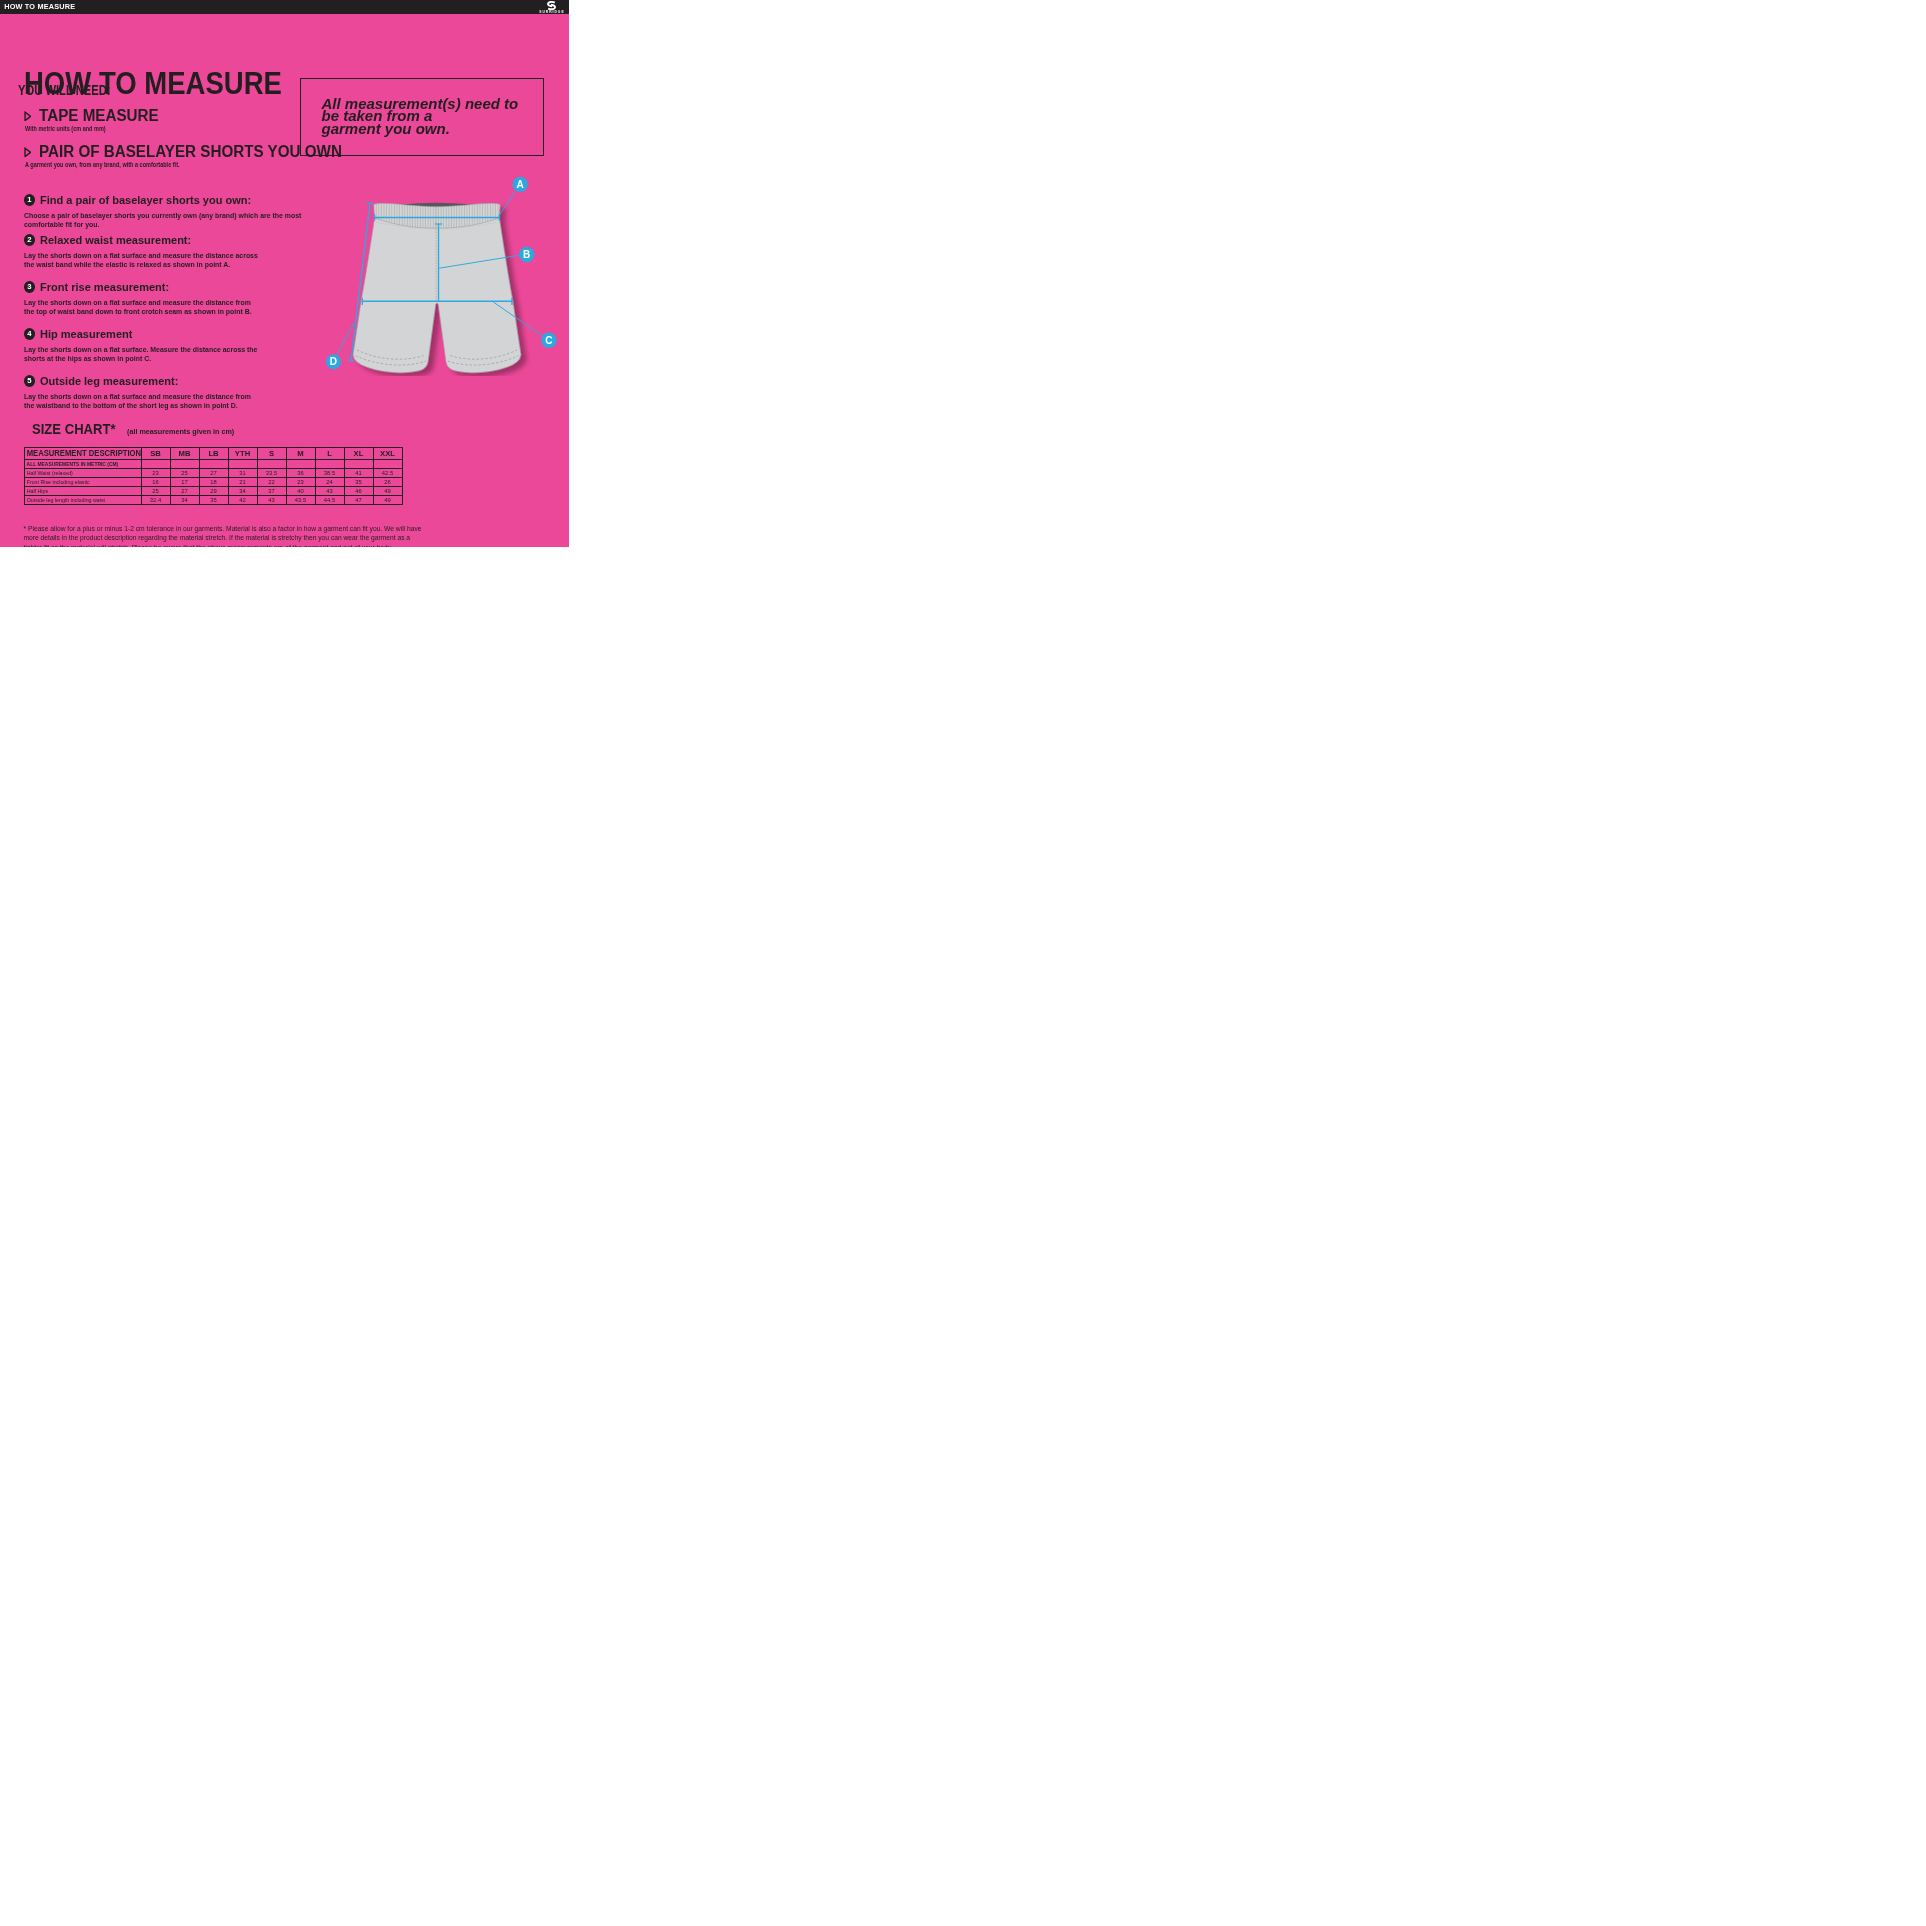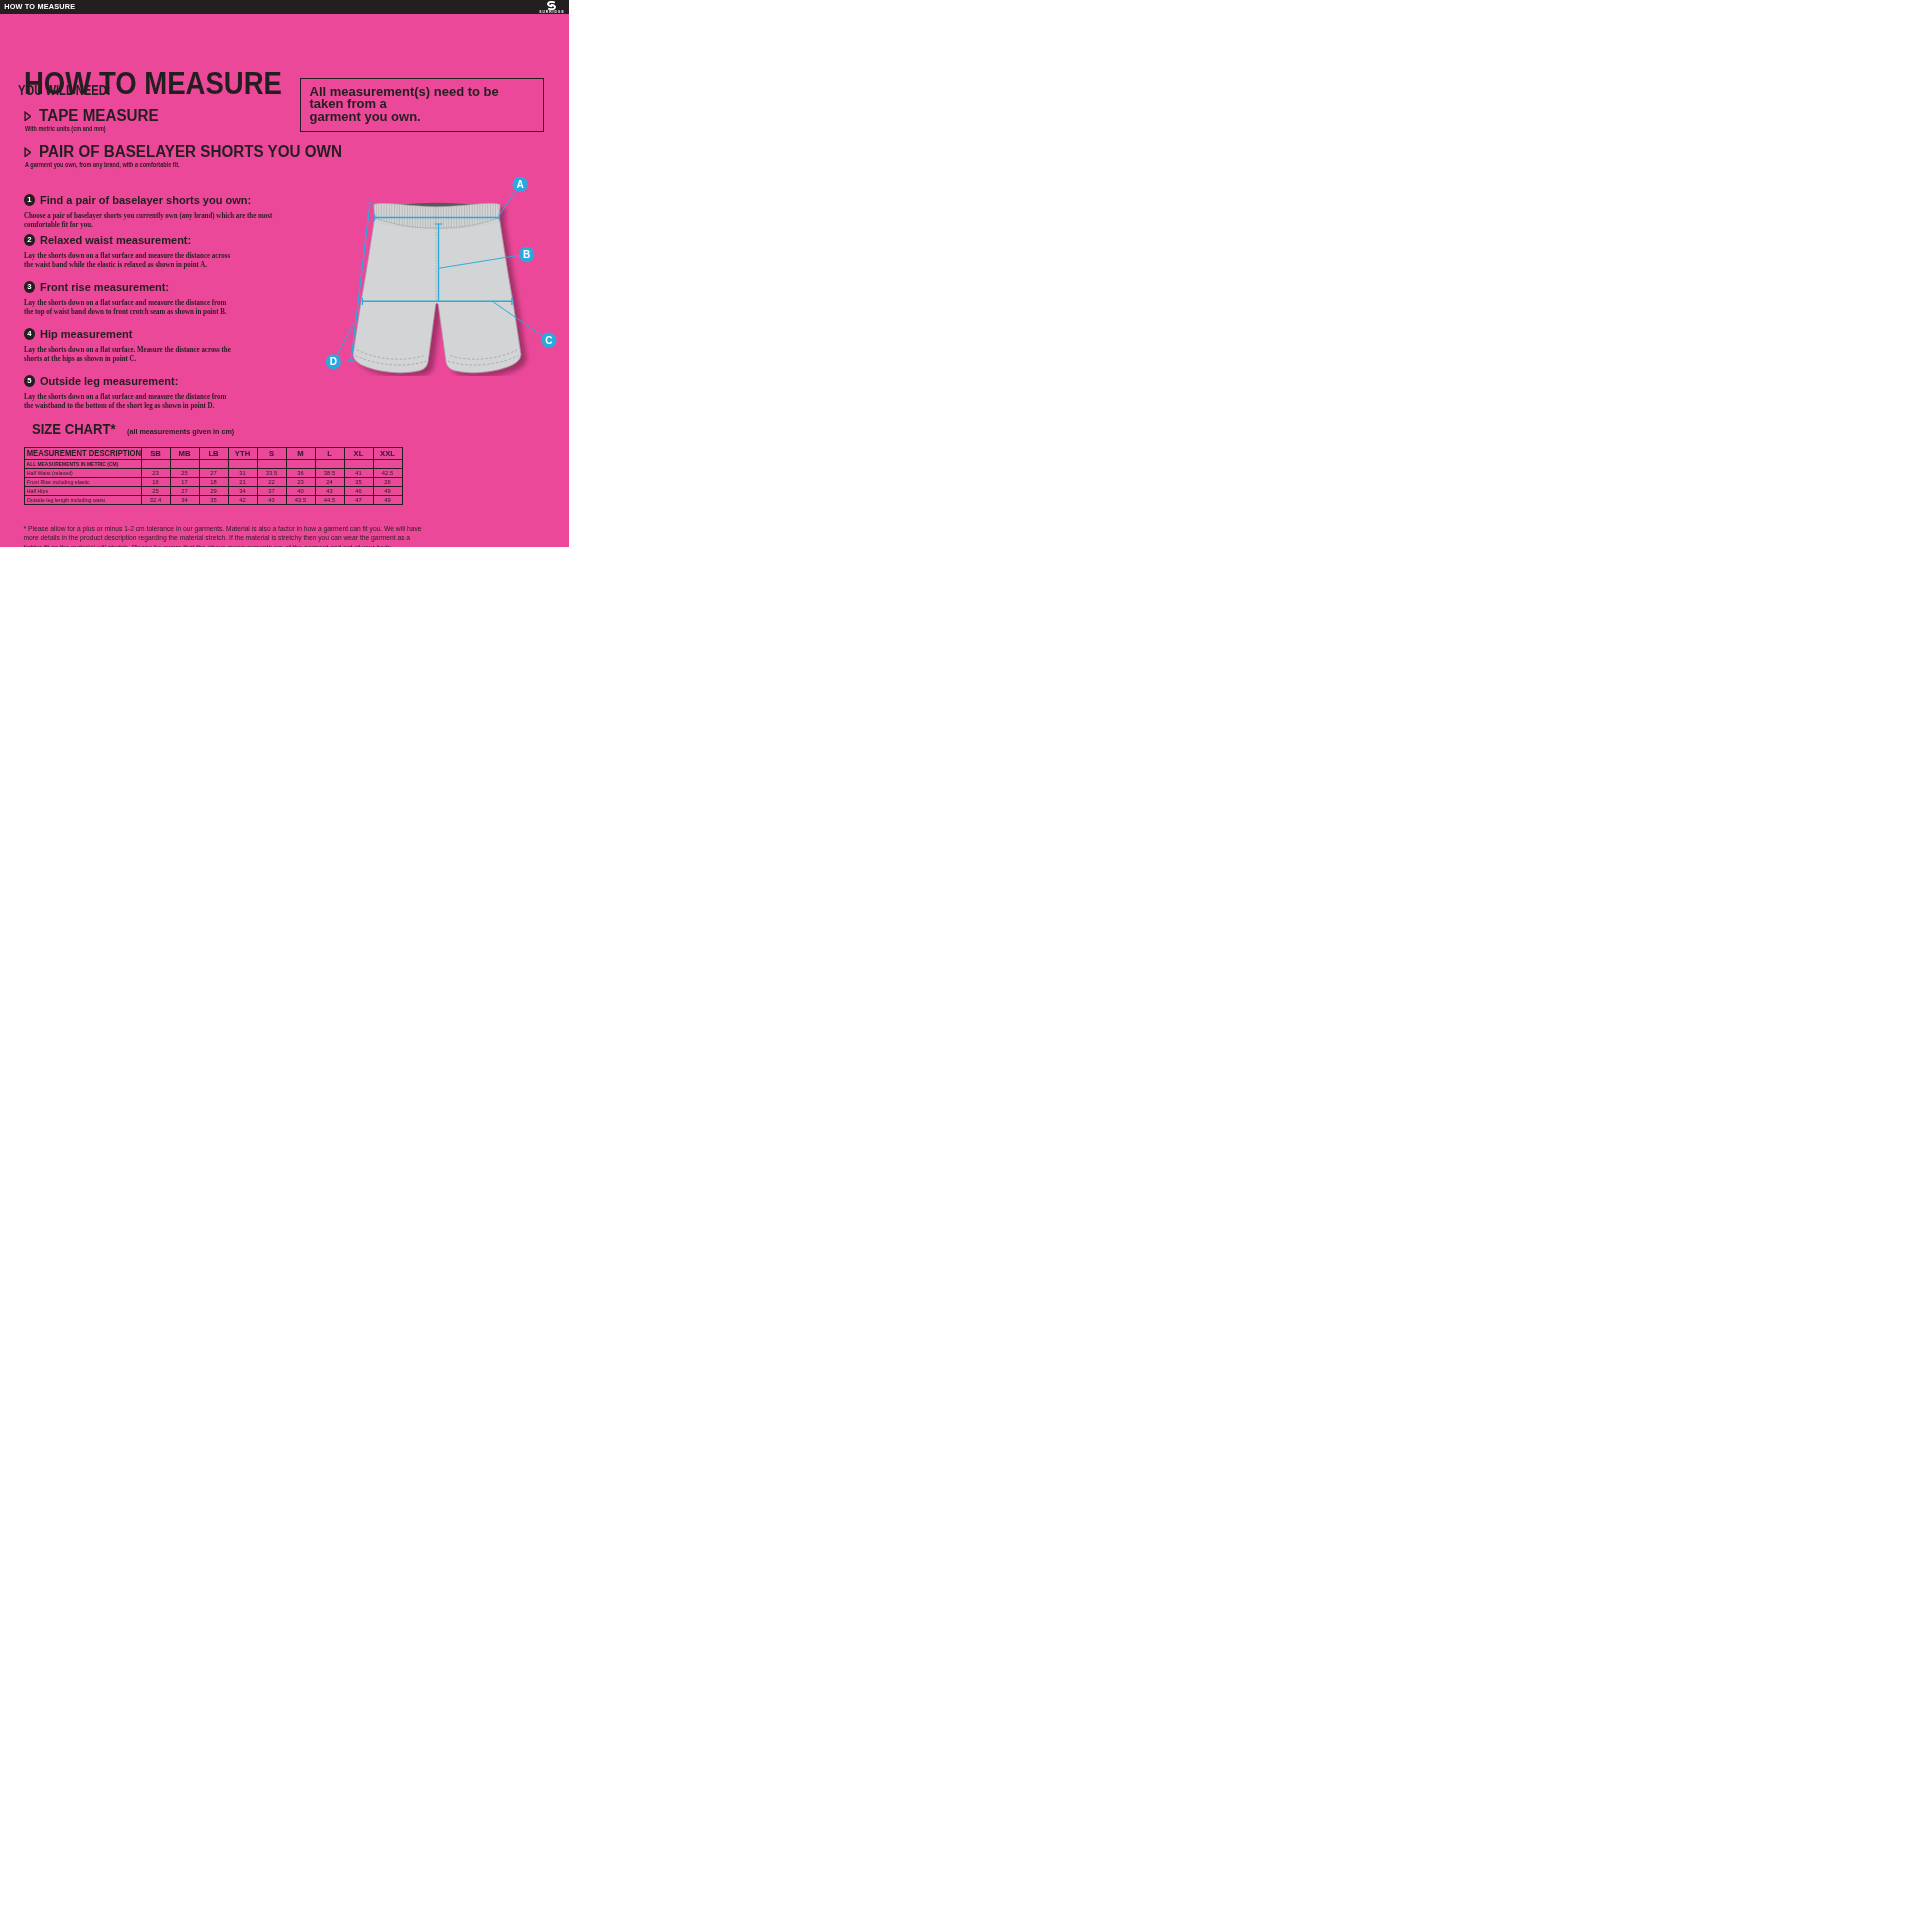--- a/index.html
+++ b/index.html
@@ -17,41 +17,41 @@
 
   
   .h1{position:absolute;left:23.5px;top:46px;font-size:32px;font-weight:bold;line-height:1;}
   .h1 .cond{transform:scaleX(0.86);}
   .ywn{position:absolute;left:18px;top:82px;font-size:14px;font-weight:bold;}
   .ywn .cond{transform:scaleX(0.8);}
 
   
   .notice{position:absolute;left:300px;top:78px;width:244px;box-sizing:border-box;
           border:1.9px solid #231F20;padding:7px 8.5px 7.7px 8.5px;}
-  .notice p{margin:0;font-size:13px;font-weight:bold;line-height:12.3px;white-space:pre-line;}
+  .notice p{margin:12px;font-size:15px;font-weight:bold;line-height:12.3px;white-space:pre-line;font-style:italic;}
 
   
   .need-item{position:absolute;left:23.5px;}
   .need-head{display:flex;align-items:center;}
   .need-head svg{margin-right:7.7px;}
   .need-label{font-size:16px;font-weight:bold;}
   .need-label .cond{transform:scaleX(0.95);}
   .need-sub{position:absolute;left:23.5px;font-size:6.5px;font-weight:bold;}
   .need-sub .cond{transform:scaleX(0.85);}
   .sub1{top:125px;left:25.4px;}
   .sub2{top:161px;left:25.4px;}
 
   
   .step{position:absolute;left:23.5px;}
   .step-head{display:flex;align-items:center;}
   .step-num{flex:0 0 auto;width:11.6px;height:12px;border-radius:50%;background:#231F20;color:#fff;
             font-size:7.7px;font-weight:bold;display:flex;align-items:center;justify-content:center;margin-right:4.6px;}
   .step-title{font-size:11.6px;font-weight:bold;text-align:right;}
   .step-title .cond{transform:scaleX(0.95);}
-  .step-body{margin:5.4px 0 0 0;font-size:7.3px;font-weight:bold;line-height:9px;white-space:pre-line;font-family:Liberation Serif, serif;}
+  .step-body{margin:5.4px 0 0 0;font-size:7.3px;font-weight:bold;line-height:9px;white-space:pre-line;}
   .step-body .cond{transform:scaleX(0.95);white-space:pre-line;}
 
   
   .sc-head{position:absolute;left:24px;top:421px;display:flex;align-items:flex-end;margin-left:8px;}
   .sc-title{font-size:15.4px;font-weight:bold;line-height:1;}
   .sc-title .cond{transform:scaleX(0.85);}
   .sc-sub{font-size:8px;font-weight:bold;margin-left:-3.1px;padding-bottom:0.8px;}
   .sc-sub .cond{transform:scaleX(0.9);}
 
   .size-table{position:absolute;left:23.5px;top:447px;border-collapse:collapse;table-layout:fixed;

